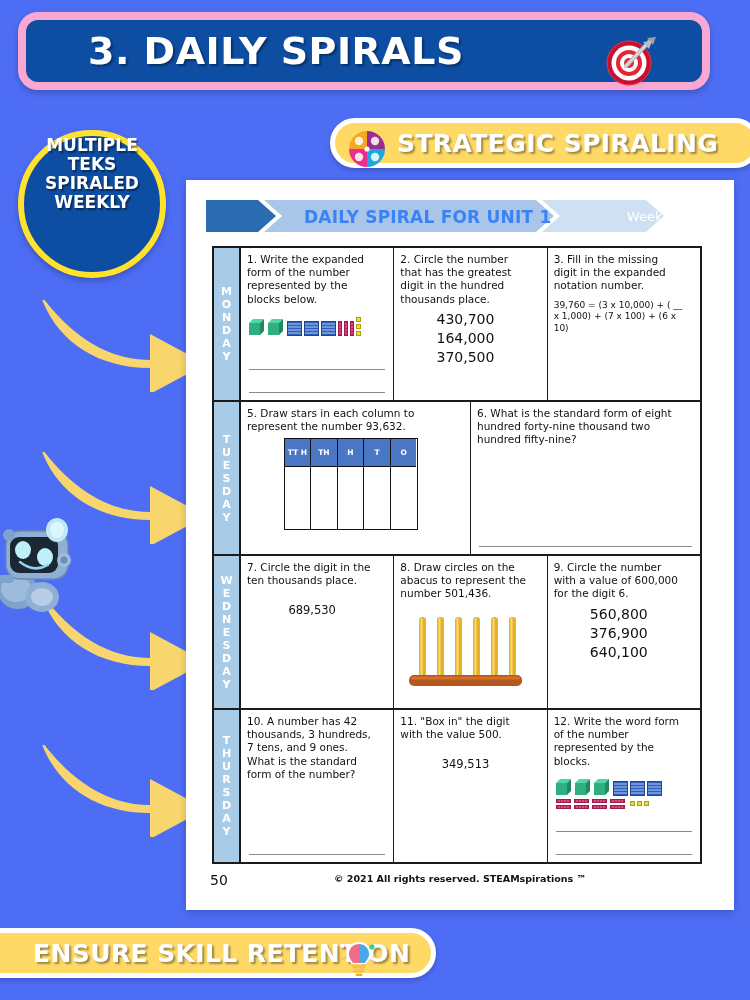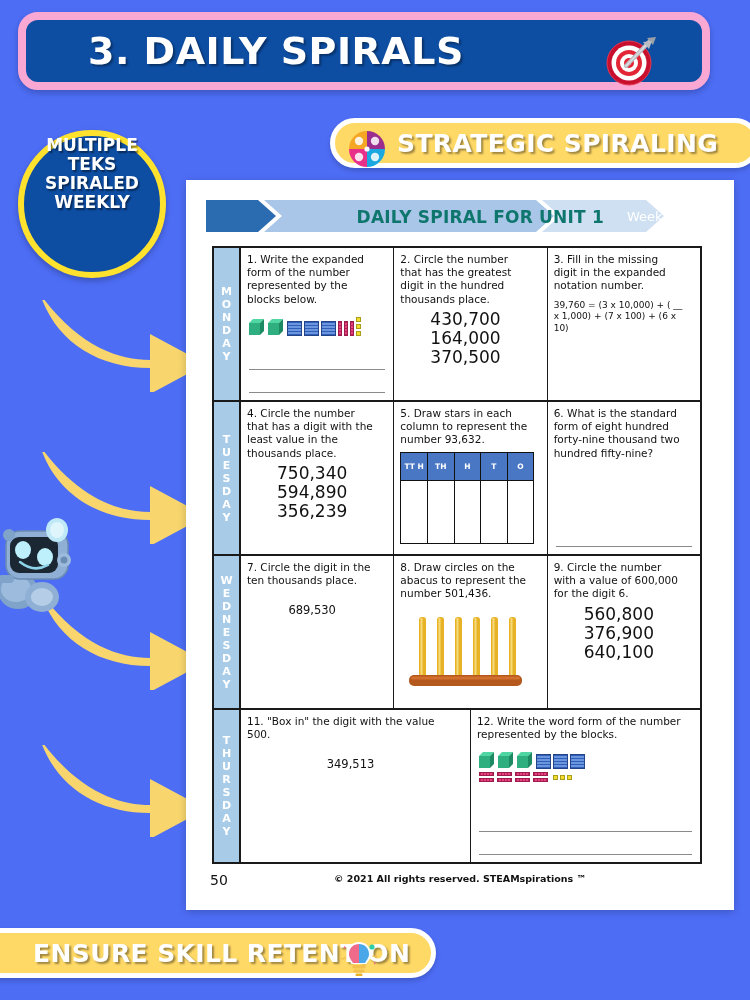--- a/index.html
+++ b/index.html
@@ -57,21 +57,21 @@
 
   
   #worksheet-page{
     position:absolute;left:186px;top:180px;width:548px;height:730px;
     background:#ffffff;box-shadow:0 2px 8px rgba(0,0,0,.2);
   }
   
   #spiral-banner{position:absolute;left:20px;top:20px;width:505px;height:32px;}
   #banner-main-label{
     position:absolute;left:118px;top:26px;width:300px;height:22px;
-    color:#0f766e;font-size:17px;font-weight:bold;text-align:right;
+    color:#3b82f6;font-size:17px;font-weight:bold;text-align:left;
     line-height:22px;letter-spacing:.2px;
   }
   #banner-week-label{
     position:absolute;left:420px;top:27px;width:90px;
     color:#ffffff;font-size:13px;text-align:center;line-height:20px;
   }
 
   
   #spiral-grid{
     position:absolute;left:26px;top:66px;width:490px;height:618px;
@@ -91,21 +91,21 @@
     line-height:13px;display:block;
   }
   .q-cell{
     flex:1;border-right:1px solid #1a1a1a;box-sizing:border-box;
     padding:5px 16px 4px 6px;position:relative;min-width:0;
     display:flex;flex-direction:column;
   }
   .q-cell:last-child{border-right:none;}
   .q-text{font-size:10.5px;line-height:13.2px;color:#111;}
   .q-nums{margin-top:4px;text-align:center;}
-  .q-nums div{font-size:17px;line-height:19px;color:#111;}
+  .q-nums div{font-size:14px;line-height:19px;color:#111;}
   .q-single{font-size:11.5px;text-align:center;margin-top:16px;color:#111;}
   .q-expanded{font-size:9px;line-height:11.5px;margin-top:7px;color:#111;}
   .ans-lines{position:absolute;left:8px;right:8px;bottom:7px;}
   .ans-line{height:1px;background:#8a8a8a;margin-top:22px;}
 
   
   .pv-table{margin:5px auto 0 auto;border:1.5px solid #111;display:flex;width:132px;}
   .pv-col{flex:1;border-right:1.5px solid #111;box-sizing:border-box;}
   .pv-col:last-child{border-right:none;}
   .pv-head{
@@ -320,28 +320,20 @@
       <div class="day-label">
         <b>T</b>
           <b>U</b>
           <b>E</b>
           <b>S</b>
           <b>D</b>
           <b>A</b>
           <b>Y</b>
       </div>
       <div class="q-cell">
-        <div class="q-text">4. Circle the number that has a digit with the least value in the thousands place.</div>
-        <div class="q-nums">
-          <div>750,340</div>
-          <div>594,890</div>
-          <div>356,239</div>
-        </div>
-      </div>
-      <div class="q-cell">
         <div class="q-text">5. Draw stars in each column to represent the number 93,632.</div>
         <div class="pv-table">
           <div class="pv-col">
             <div class="pv-head">TT H</div>
             <div class="pv-body"></div>
           </div>
           <div class="pv-col">
             <div class="pv-head">TH</div>
             <div class="pv-body"></div>
           </div>
@@ -417,20 +409,26 @@
     <div class="day-row">
       <div class="day-label">
         <b>T</b>
           <b>H</b>
           <b>U</b>
           <b>R</b>
           <b>S</b>
           <b>D</b>
           <b>A</b>
           <b>Y</b>
+      </div>
+      <div class="q-cell">
+        <div class="q-text">10. A number has 42 thousands, 3 hundreds, 7 tens, and 9 ones. What is the standard form of the number?</div>
+        <div class="ans-lines">
+          <div class="ans-line"></div>
+        </div>
       </div>
       <div class="q-cell">
         <div class="q-text">11. "Box in" the digit with the value 500.</div>
         <div class="q-single">349,513</div>
       </div>
       <div class="q-cell">
         <div class="q-text">12. Write the word form of the number represented by the blocks.</div>
         <div class="blocks-wrap">
           <div class="blocks-row">
             <svg class="cube" viewBox="0 0 17 17">

